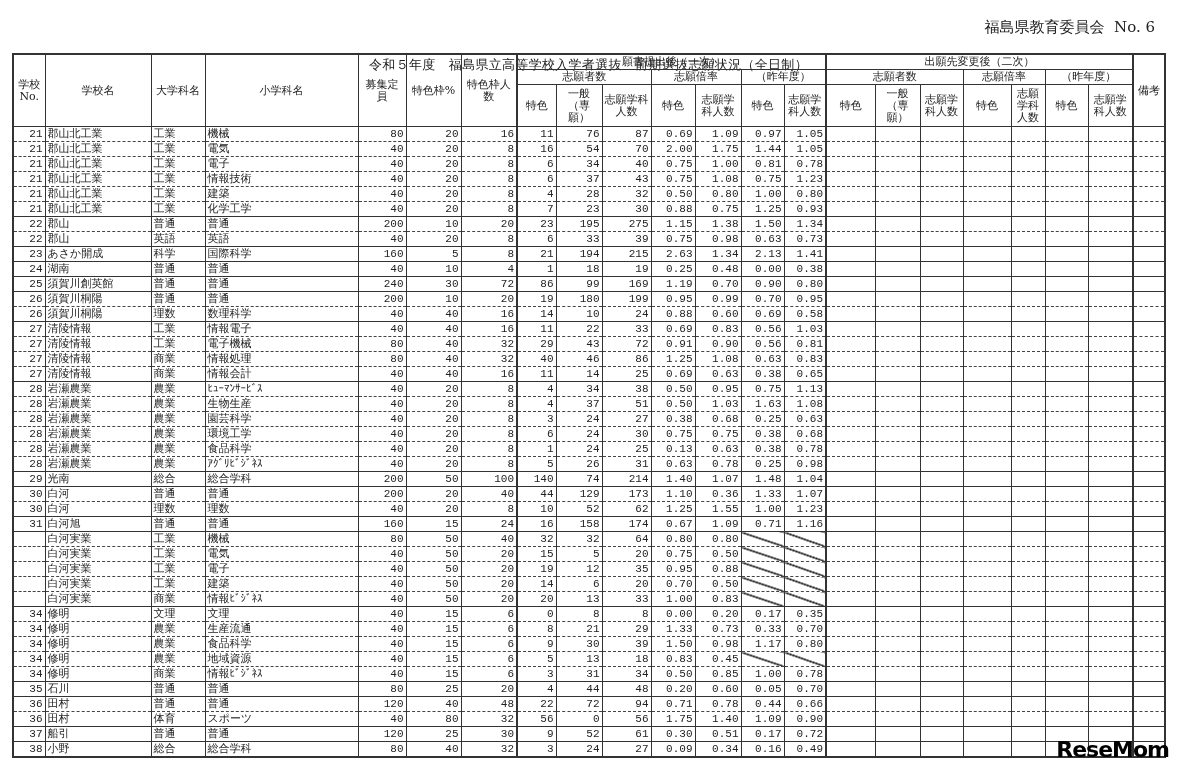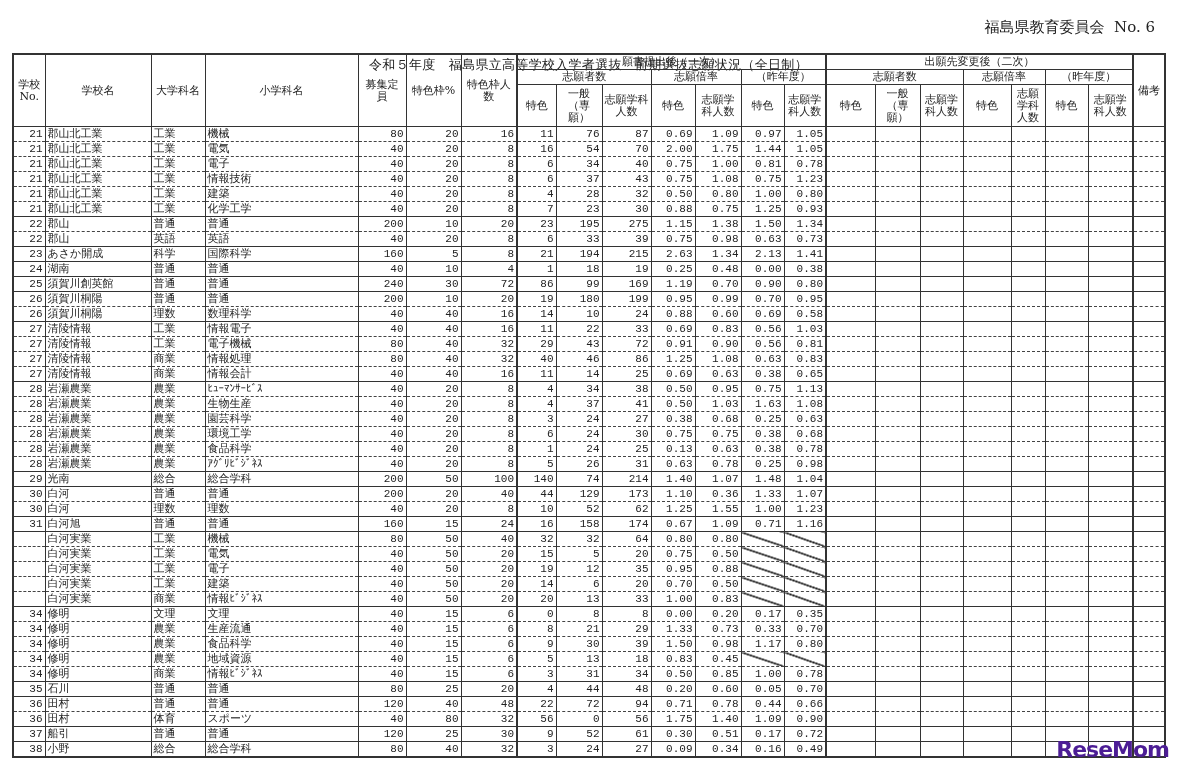--- a/index.html
+++ b/index.html
@@ -18,21 +18,21 @@
   td.num { text-align:right; font-family:"Liberation Mono","DejaVu Sans Mono",monospace; font-size:11px; }
   td.txt { text-align:left; }
   tr.dashed td { border-top:1px dashed #444; }
   tr.solid td { border-top:1.5px solid #333; }
   th.thick, td.thick { border-right:2px solid #333 !important; }
   td.slash { background:linear-gradient(to top right, transparent 47%, #222 48%, #222 53%, transparent 54%); }
   .hdr-row1 th { height:14px; }
   .hdr-row2 th { height:14px; }
   .hdr-row3 th { height:41px;margin-left:13px; }
   .watermark { position:absolute; right:8px; bottom:14px; font-family:"DejaVu Sans","Liberation Sans",sans-serif;
-               font-weight:bold; font-size:22px; color:#4c1d95; letter-spacing:-1px; }
+               font-weight:bold; font-size:22px; color:#000000; letter-spacing:-1px; }
 </style>
 </head>
 <body>
 
 <div class="title">令和５年度　福島県立高等学校入学者選抜　前期選抜志願状況（全日制）</div>
 <div class="org">
   <span>福島県教育委員会</span>&nbsp;&nbsp;<span>No. 6</span>
 </div>
 
 <table class="grid">
@@ -534,21 +534,21 @@
       <tr class="dashed">
         <td class="num">28</td>
         <td class="txt">岩瀬農業</td>
         <td class="txt">農業</td>
         <td class="txt">生物生産</td>
         <td class="num">40</td>
         <td class="num">20</td>
         <td class="num thick">8</td>
         <td class="num">4</td>
         <td class="num">37</td>
-        <td class="num">41</td>
+        <td class="num">51</td>
         <td class="num">0.50</td>
         <td class="num">1.03</td>
         <td class="num">1.63</td>
         <td class="num thick">1.08</td>
         <td class=""></td>
         <td class=""></td>
         <td class=""></td>
         <td class=""></td>
         <td class=""></td>
         <td class=""></td>

